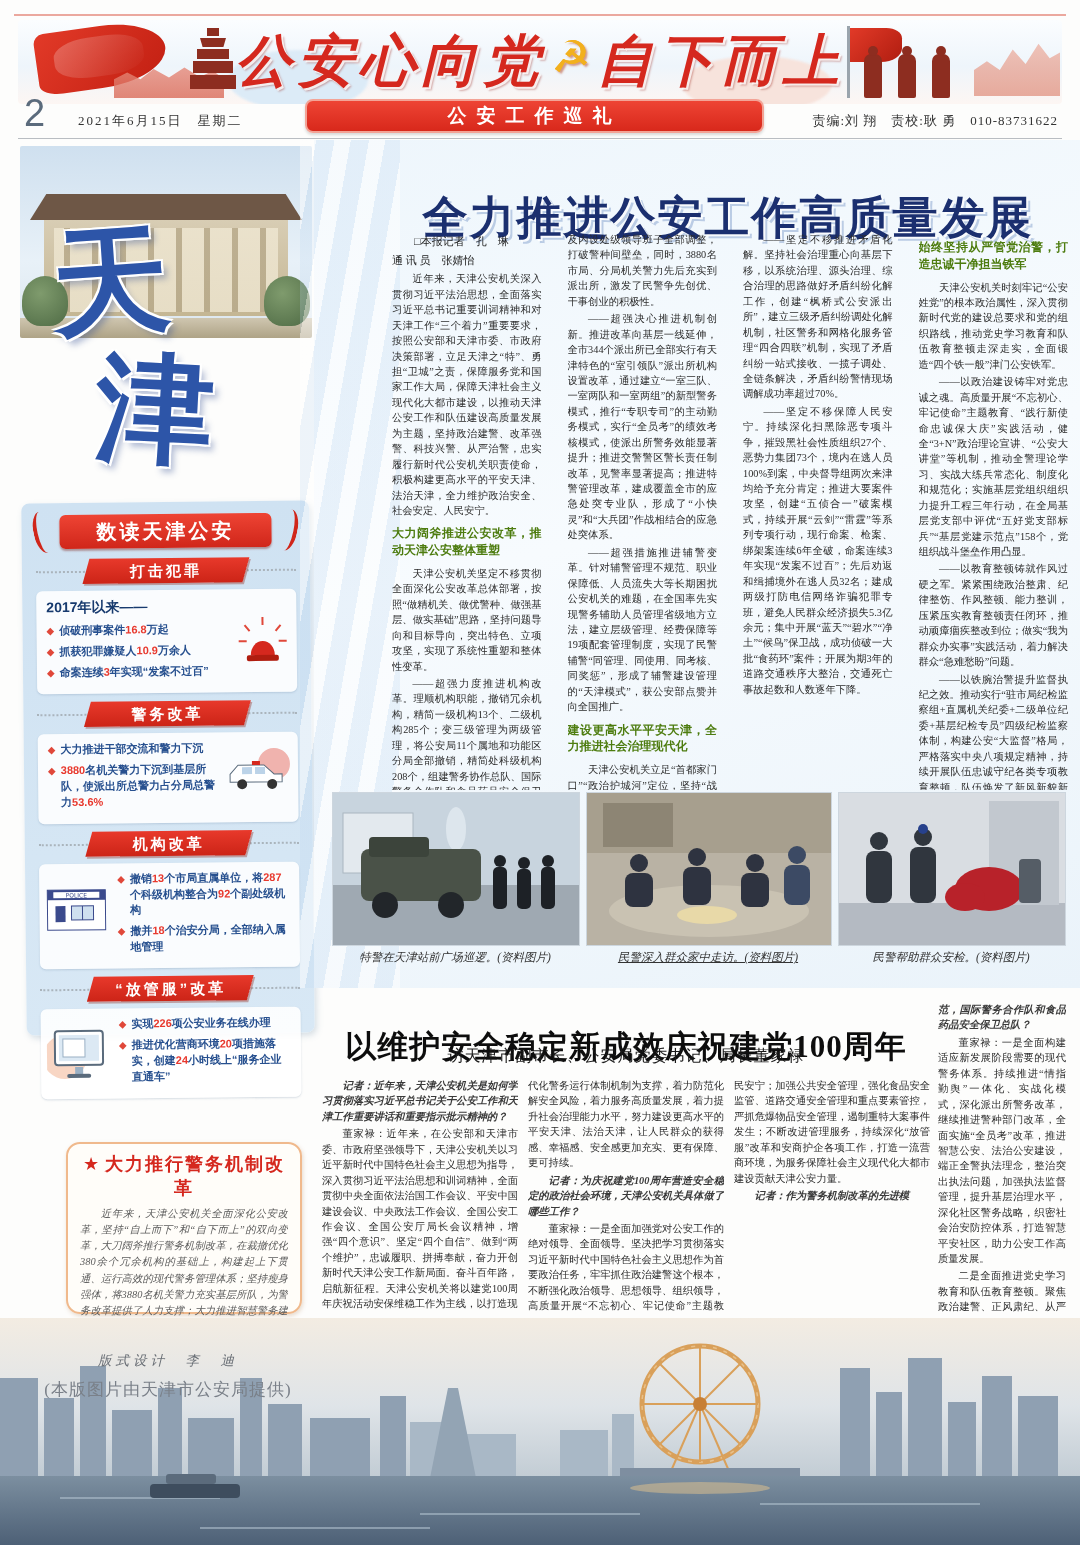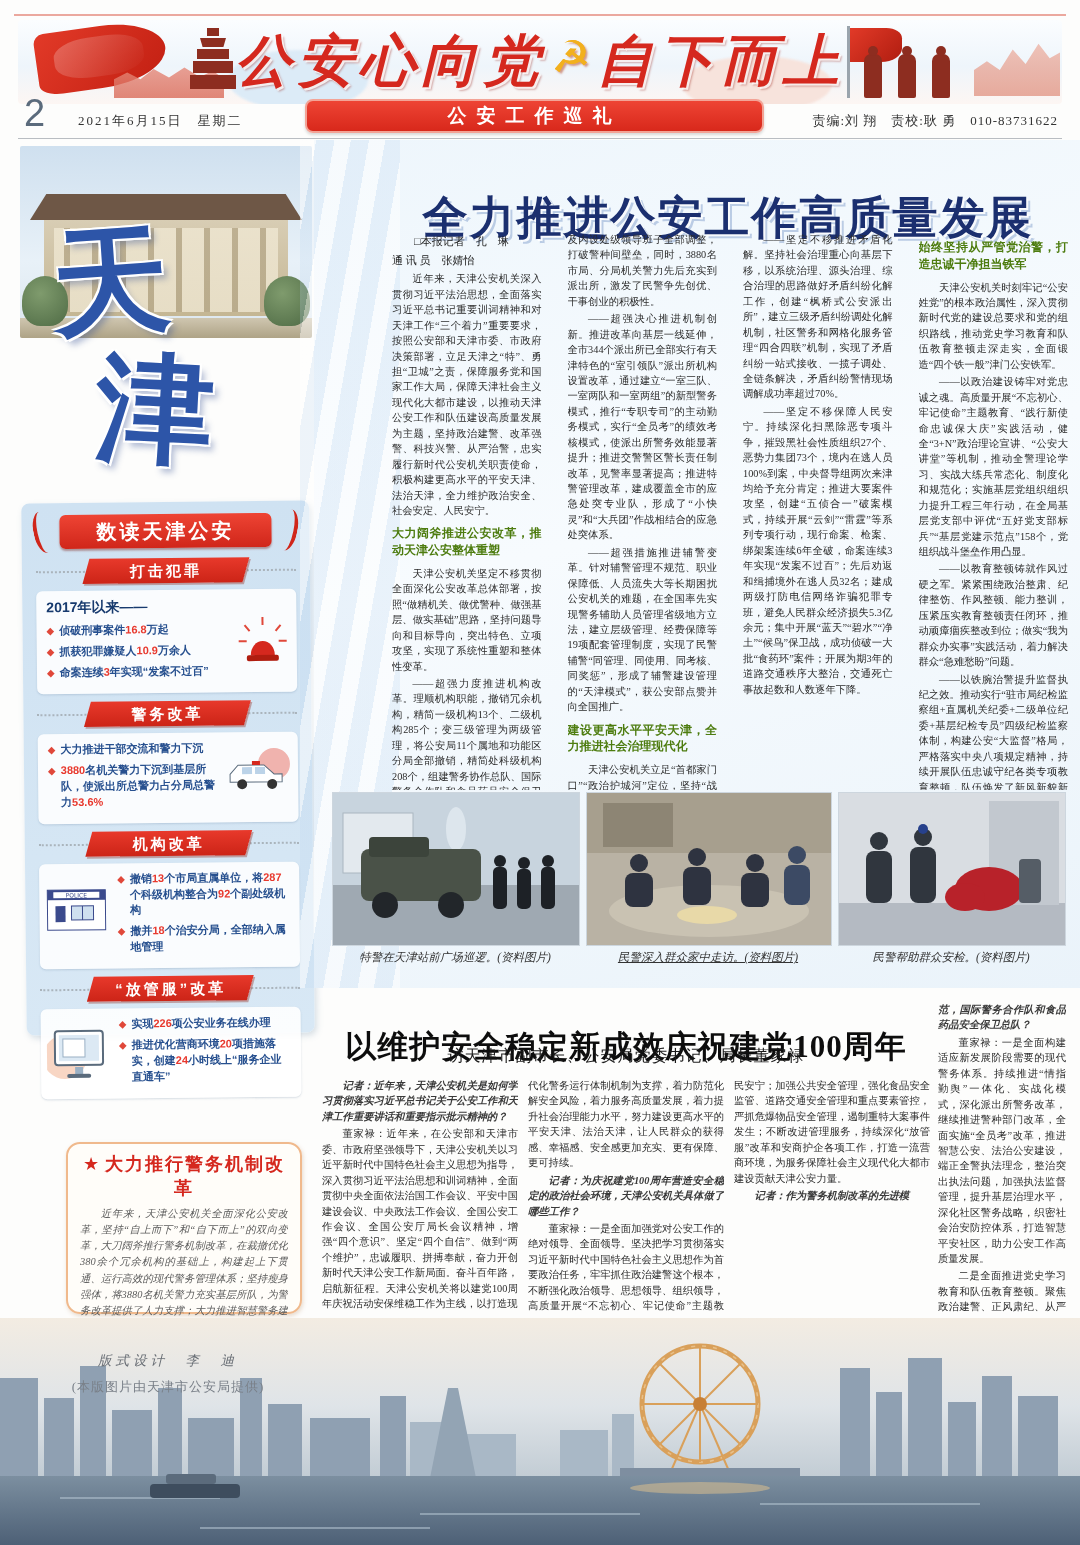--- a/index.html
+++ b/index.html
@@ -85,21 +85,21 @@
   
   .reformbox{position:absolute;left:34px;top:1142px;width:236px;height:172px;border:2px solid #f0b98c;border-radius:14px;
      background:rgba(255,252,248,.82);padding:8px 12px;box-sizing:border-box;box-shadow:1px 2px 4px rgba(180,140,100,.3);margin-left:32px;}
   .reformbox h3{margin:0 0 6px;text-align:center;font-family:"Liberation Sans",sans-serif;font-size:18px;
      letter-spacing:2px;color:#d5281e;text-shadow:1px 1px 0 #fff;}
   .reformbox h3 .star{color:#d5281e;font-family:"DejaVu Sans",sans-serif;margin-right:4px;}
   .reformbox p{margin:0;font-size:10.4px;line-height:1.55;color:#5c5c5c;font-style:italic;text-align:justify;text-indent:2em;
      height:128px;overflow:hidden;}
   .credits{position:absolute;left:30px;top:1352px;width:276px;text-align:center;z-index:5;}
   .credits .l1{font-size:13.5px;color:#6a6f76;letter-spacing:4px;font-style:italic;}
-  .credits .l2{font-size:13px;color:#7a8089;margin-top:8px;letter-spacing:1px;}
+  .credits .l2{font-size:17px;color:#7a8089;margin-top:8px;letter-spacing:1px;}
   
   .main-bg{position:absolute;left:314px;top:140px;width:766px;height:848px;
      background:linear-gradient(165deg,#eef6fc 0%,#f7fbfe 45%,#eaf3fa 100%);}
   .streaks{position:absolute;left:300px;top:140px;width:100px;height:848px;opacity:.5;background:
      repeating-linear-gradient(100deg,rgba(255,255,255,.95) 0 16px,rgba(190,215,240,.5) 16px 34px);}
   .headline{position:absolute;left:392px;top:158px;width:672px;text-align:center;
      font-family:"Liberation Sans",sans-serif;font-weight:900;font-size:45px;letter-spacing:2px;color:#1b2f6f;
      text-shadow:2px 2px 0 rgba(255,255,255,.9),4px 4px 0 rgba(120,150,200,.45);}
   .byline{margin:2px 0 8px;font-size:11px;line-height:1.7;color:#222;text-indent:0;}
   .main-cols{position:absolute;left:392px;top:232px;width:676px;height:558px;display:flex;gap:26px;}

